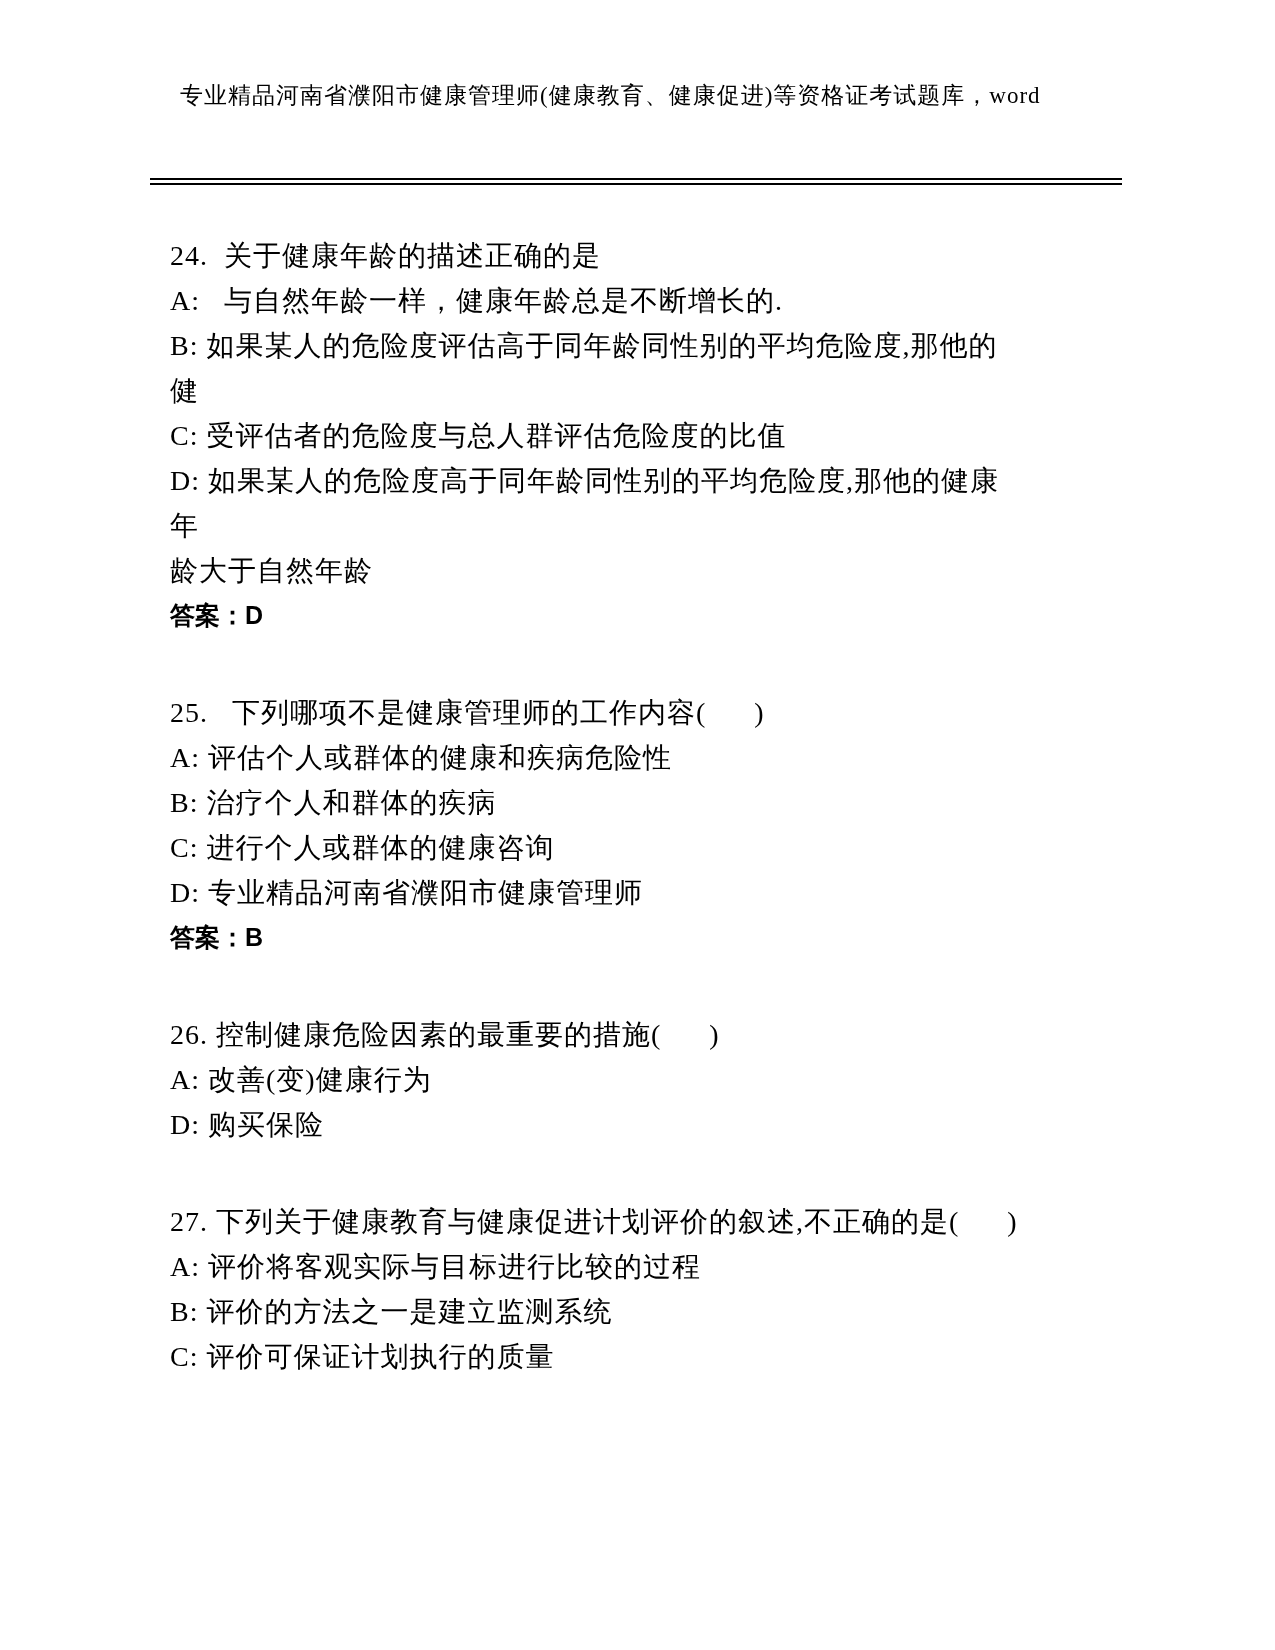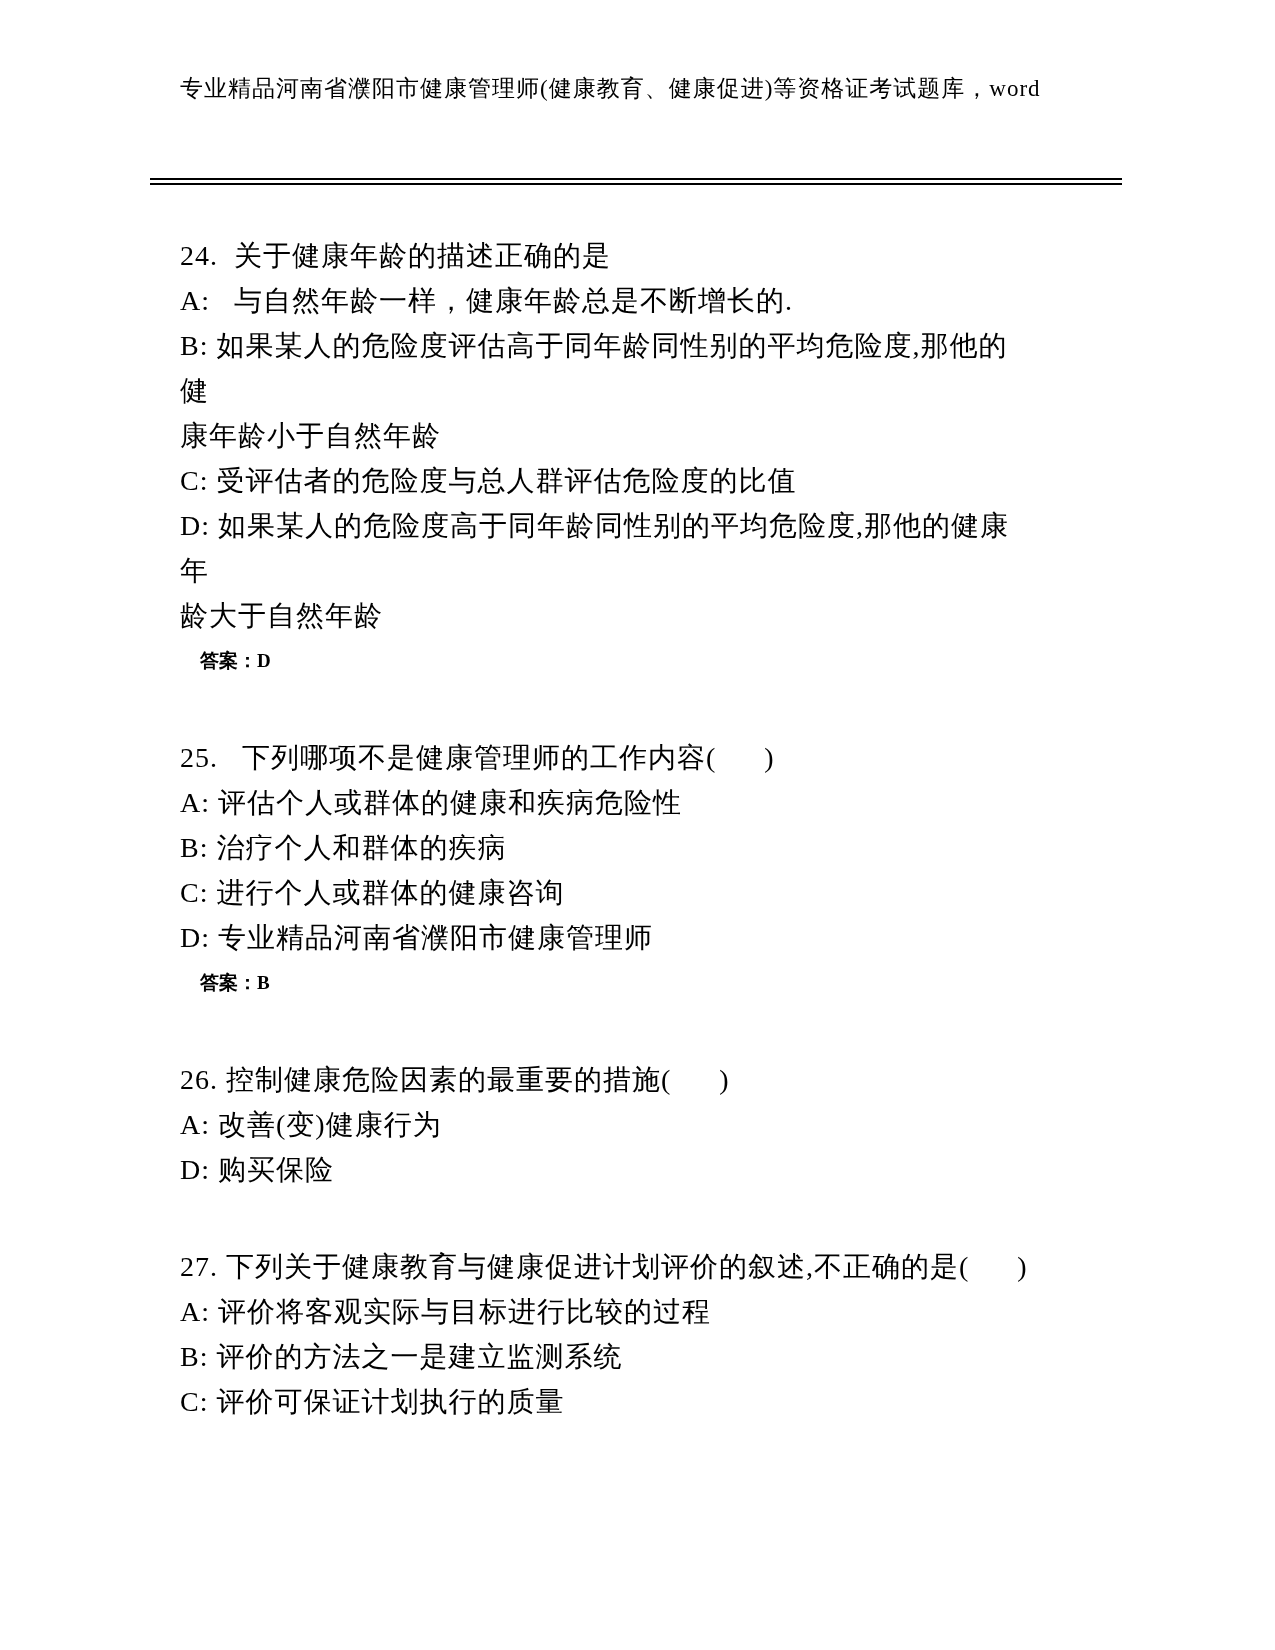--- a/index.html
+++ b/index.html
@@ -17,70 +17,69 @@
     position: absolute;
     left: 180px;
     top: 70px;
     width: 900px;
   }
   .header-line {
     font-size: 23px;
     line-height: 38px;
     letter-spacing: 1px;
     white-space: pre-wrap;
+    margin-top: 7px;
   }
   .header-rule {
     position: absolute;
     left: 150px;
     top: 178px;
     width: 972px;
     height: 7px;
     border-top: 2px solid #000;
     border-bottom: 2px solid #000;
   }
   .content {
     position: absolute;
-    left: 180px;
+    left: 170px;
     top: 233px;
     width: 850px;
   }
   .question { margin-bottom: 52px; }
   .line {
     font-size: 28px;
     line-height: 45px;
     white-space: pre-wrap;
     letter-spacing: 1px;
   }
   .answer {
-    font-family: Liberation Serif, serif;
+    font-family: Liberation Sans, sans-serif;
     font-weight: 700;
-    font-size: 19px;
+    font-size: 25px;
     line-height: 45px;
     white-space: pre-wrap;
-    margin-left: 20px;
   }
 </style>
 </head>
 <body>
 
 <div class="page">
 
   <div class="header">
     <div class="header-line">专业精品河南省濮阳市健康管理师(健康教育、健康促进)等资格证考试题库，word</div>
   </div>
 
   <div class="header-rule"></div>
 
   <div class="content">
 
     <div class="question">
       <div class="line">24.  关于健康年龄的描述正确的是</div>
       <div class="line">A:   与自然年龄一样，健康年龄总是不断增长的.</div>
       <div class="line">B: 如果某人的危险度评估高于同年龄同性别的平均危险度,那他的健</div>
-      <div class="line">康年龄小于自然年龄</div>
       <div class="line">C: 受评估者的危险度与总人群评估危险度的比值</div>
       <div class="line">D: 如果某人的危险度高于同年龄同性别的平均危险度,那他的健康年</div>
       <div class="line">龄大于自然年龄</div>
       <div class="answer">答案：D</div>
     </div>
 
     <div class="question">
       <div class="line">25.   下列哪项不是健康管理师的工作内容(      )</div>
       <div class="line">A: 评估个人或群体的健康和疾病危险性</div>
       <div class="line">B: 治疗个人和群体的疾病</div>

